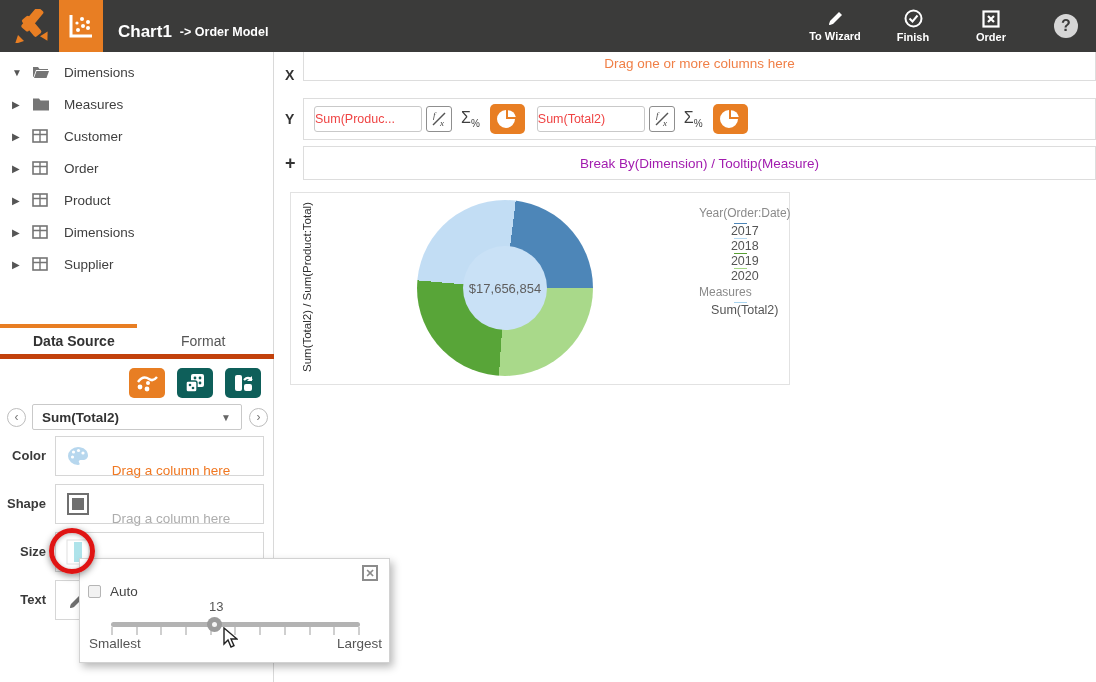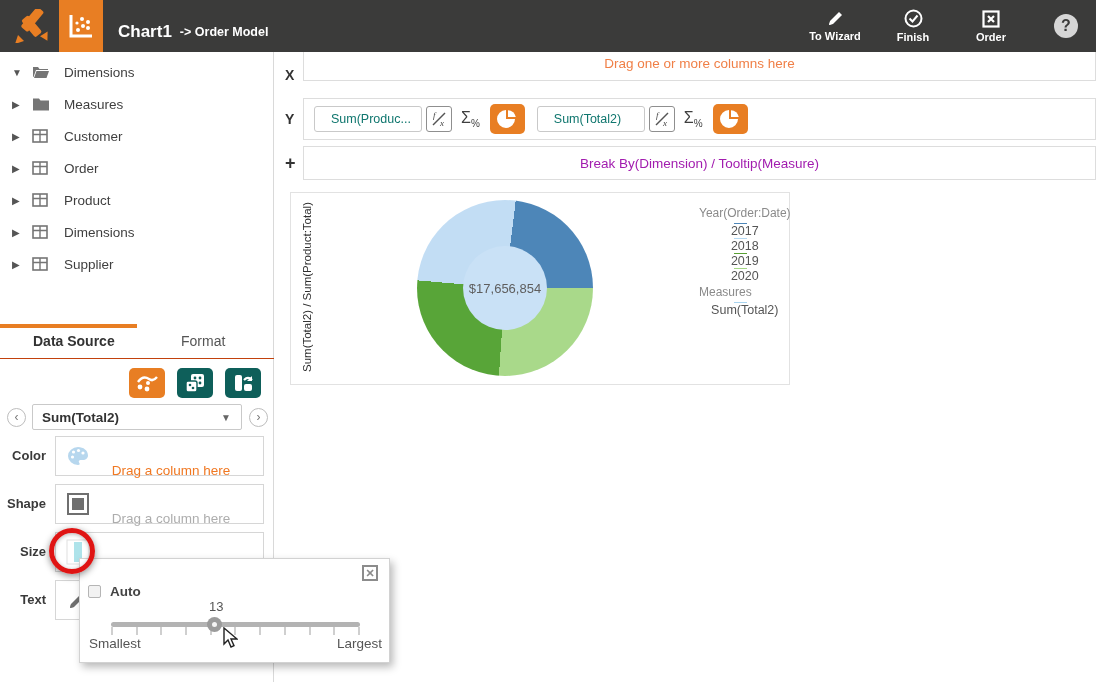--- a/index.html
+++ b/index.html
@@ -18,21 +18,21 @@
   .help { position:absolute; right:18px; top:14px; width:24px; height:24px; border-radius:50%; background:#d6d6d6; color:#3b3b3a; font-weight:bold; font-size:16px; text-align:center; line-height:24px; cursor:pointer; }
 
   
   .sidebar { position:absolute; left:0; top:52px; width:274px; height:630px; background:#fff; border-right:1px solid #d9d9d9; }
   .tree { padding-top:4px; }
   .trow { height:32px; display:flex; align-items:center; cursor:pointer; }
   .trow .arrow { width:14px; margin-left:12px; font-size:10px; color:#555; }
   .trow .ticon { width:20px; height:16px; margin-left:6px; display:flex; align-items:center; }
   .trow .tlabel { margin-left:12px; font-size:13.5px; color:#3f3f3f; }
 
-  .tabbar { position:absolute; left:0; top:272px; width:274px; height:35px; border-bottom:1px solid #c2410c; }
+  .tabbar { position:absolute; left:0; top:272px; width:274px; height:35px; border-bottom:5px solid #c2410c; }
   .tabind { position:absolute; left:0; top:0; width:137px; height:4px; background:#e87e23; }
   .tab { position:absolute; top:9px; font-size:14px; cursor:pointer; }
   .tab.active { left:33px; color:#333; font-weight:bold; }
   .tab.inactive { left:181px; color:#555; }
 
   .cbtns { position:absolute; top:316px; left:129px; display:flex; gap:12px; }
   .cbtn { width:36px; height:30px; border-radius:5px; display:flex; align-items:center; justify-content:center; cursor:pointer; }
   .cbtn.orange { background:#e87e23; }
   .cbtn.teal { background:#0e5f5a; }
 
@@ -48,21 +48,21 @@
   .dz-icon { width:26px; height:26px; margin-left:9px; display:flex; align-items:center; justify-content:center; }
   .dz-text { flex:1; text-align:center; font-size:13.5px; color:#adadad; padding-right:12px;margin-top:28px; }
   .dz-text.orange { color:#f07822; }
 
   
   .redcircle { position:absolute; left:49px; top:528px; width:46px; height:46px; border-radius:50%; border:5px solid #df1413; box-shadow:0 2px 7px rgba(0,0,0,.45), inset 0 1px 4px rgba(0,0,0,.3); z-index:30; pointer-events:none; }
 
   
   .popup { position:absolute; left:79px; top:558px; width:311px; height:105px; background:#fff; border:1px solid #d2d2d2; box-shadow:3px 4px 8px rgba(0,0,0,.28); z-index:20; }
   .popclose { position:absolute; right:11px; top:6px; width:16px; height:16px; border:2px solid #8c8c8c; color:#8c8c8c; font-size:11px; font-weight:bold; text-align:center; line-height:12px; cursor:pointer; }
-  .autorow { position:absolute; left:8px; top:25px; display:flex; align-items:center; gap:9px;font-weight:bold; }
+  .autorow { position:absolute; left:8px; top:25px; display:flex; align-items:center; gap:9px; }
   .checkbox { width:13px; height:13px; border:1px solid #b5b5b5; background:#f2f2f2; border-radius:2px; cursor:pointer; }
   .autolabel { font-size:13.5px; color:#444; }
   .sliderzone { position:absolute; left:31px; top:40px; width:249px; height:40px; }
   .track { position:absolute; left:0; top:23px; width:249px; height:5px; background:#b3b3b3; border-radius:3px; }
   .ticks { position:absolute; left:0; top:28px; width:249px; height:8px; display:flex; justify-content:space-between; }
   .tick { width:2px; height:8px; background:#cfcfcf; }
   .handlewrap { position:absolute; top:0; width:0; }
   .handle { position:absolute; left:-7px; top:18px; width:15px; height:15px; background:#9b9b9b; border-radius:50%; cursor:pointer; }
   .handle::after { content:""; position:absolute; left:5px; top:5px; width:5px; height:5px; border-radius:50%; background:#f4f4f4; }
   .sliderval { position:absolute; left:-10px; top:0; width:24px; text-align:center; font-size:13px; color:#555; }
@@ -71,21 +71,21 @@
 
   
   .rowlabel { position:absolute; left:285px; font-weight:bold; color:#333; font-size:14px; z-index:2; }
   .bigbox { position:absolute; left:303px; width:793px; background:#fff; border:1px solid #ddd; }
   .xbox { top:45px; height:36px; display:flex; align-items:center; justify-content:center; }
   .xbox .ph { font-size:13.5px; color:#f07f46; }
   .ybox { top:98px; height:42px; display:flex; align-items:center; }
   .bbox { top:146px; height:34px; display:flex; align-items:center; justify-content:center; }
   .bbox .ph { font-size:13.5px; color:#a21caf; }
   .pillgroup { display:flex; align-items:center; margin-left:10px; }
-  .mfield { width:108px; height:26px; border:1px solid #c9c9c9; border-radius:3px; font-size:12.5px; color:#0f766e; display:flex; align-items:center; padding-left:16px; background:#fff; cursor:pointer; white-space:nowrap; overflow:hidden; }
+  .mfield { width:108px; height:26px; border:1px solid #c9c9c9; border-radius:3px; font-size:12.5px; color:#ef4444; display:flex; align-items:center; padding-left:0; background:#fff; cursor:pointer; white-space:nowrap; overflow:hidden; }
   .fxbtn { width:26px; height:26px; border:1px solid #8f8f8f; border-radius:3px; margin-left:4px; display:flex; align-items:center; justify-content:center; cursor:pointer; background:#fff; }
   .sigma { margin-left:9px; font-size:16px; color:#3f3f3f; cursor:pointer; }
   .sigma sub { font-size:10px; }
   .piebtn { width:35px; height:30px; border-radius:5px; background:#e87e23; margin-left:10px; display:flex; align-items:center; justify-content:center; cursor:pointer; }
 
   
   .panel { position:absolute; left:290px; top:192px; width:500px; height:193px; border:1px solid #e2e2e2; background:#fff; }
   .axislabel { position:absolute; left:-72px; top:88px; width:176px; text-align:center; transform:rotate(-90deg); font-size:11.5px; color:#2f2f2f; }
   .donut { position:absolute; left:126px; top:7px; width:176px; height:176px; border-radius:50%; }
   .donutcenter { position:absolute; left:46px; top:46px; width:84px; height:84px; border-radius:50%; background:#c9e1f6; display:flex; align-items:center; justify-content:center; }

